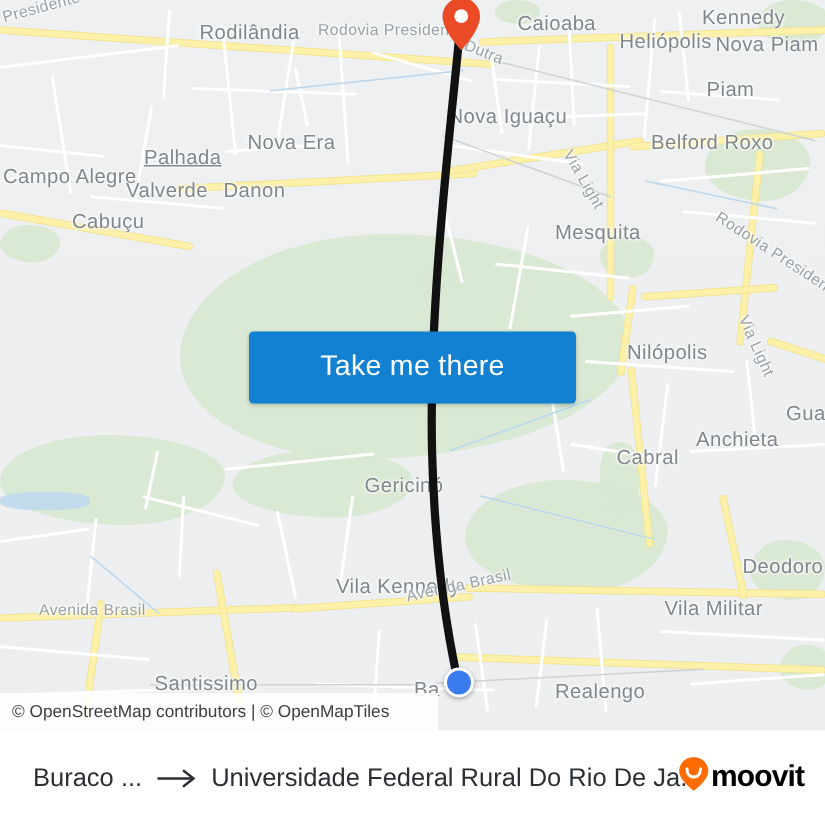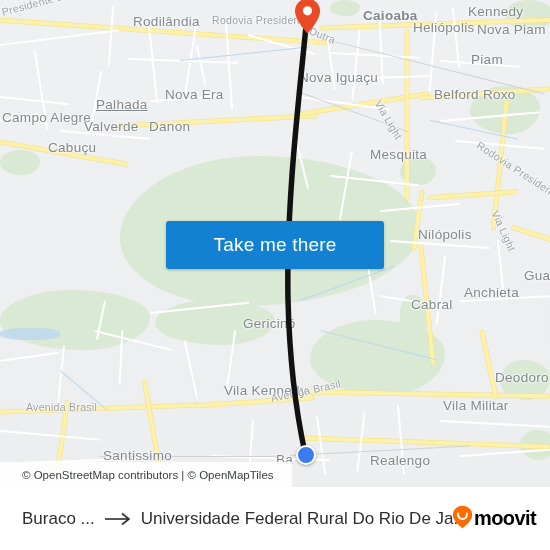--- a/index.html
+++ b/index.html
@@ -71,21 +71,21 @@
     background:#1381d1; color:#ffffff; border:0; border-radius:3px;
     font-size:19px; font-family:"Liberation Sans", sans-serif;
     letter-spacing:.2px; cursor:pointer;
     box-shadow:0 1px 3px rgba(0,0,0,.25);
   }
 
   
   #attribution {
     position:absolute; left:0; bottom:0; height:25px; width:292px;
     background:rgba(255,255,255,.88);
-    display:flex; align-items:center; padding-left:22px;
+    display:flex; align-items:center; padding-left:8px;
     font-size:11.5px; color:#3c4043; white-space:nowrap;
   }
 
   
   #footer {
     position:absolute; left:0; top:487px; width:550px; height:63px;
     background:#ffffff; display:flex; align-items:center;
     padding:0 14px 0 22px;
   }
   #trip { display:flex; align-items:center; flex:1; min-width:0; }
@@ -205,21 +205,21 @@
     <div class="road stream" style="left:180px;top:60px;width:130px;height:1.2px;transform:rotate(-6deg);"></div>
     <div class="road stream" style="left:430px;top:120px;width:90px;height:1.2px;transform:rotate(12deg);"></div>
     <div class="road stream" style="left:320px;top:330px;width:120px;height:1.2px;transform:rotate(14deg);"></div>
     <div class="road stream" style="left:60px;top:370px;width:60px;height:1.2px;transform:rotate(40deg);"></div>
     <div class="road stream" style="left:300px;top:300px;width:100px;height:1.2px;transform:rotate(-20deg);"></div>
 
     <div id="map-labels">
         <div class="lbl road-name" style="left: 2px; top: 6px; transform: rotate(-15deg); transform-origin: 0px 50%;">Presidente Dutra</div>
         <div class="lbl city" style="left: 133px; top: 14px;">Rodilândia</div>
         <div class="lbl road-name" style="left: 212px; top: 14px;">Rodovia Presidente</div>
-        <div class="lbl city" style="left: 363px; top: 8px; font-weight: bold;">Caioaba</div>
+        <div class="lbl city" style="left: 345px; top: 8px;">Caioaba</div>
         <div class="lbl city" style="left: 468px; top: 4px;">Kennedy</div>
         <div class="lbl city" style="left: 413px; top: 20px;">Heliópolis</div>
         <div class="lbl city" style="left: 477px; top: 22px;">Nova Piam</div>
         <div class="lbl road-name" style="left: 310px; top: 24px; transform: rotate(22deg); transform-origin: 0px 50%;">Dutra</div>
         <div class="lbl city" style="left: 165px; top: 87px;">Nova Era</div>
         <div class="lbl city" style="left: 96px; top: 97px; text-decoration: underline;">Palhada</div>
         <div class="lbl city" style="left: 2px; top: 110px;">Campo Alegre</div>
         <div class="lbl city" style="left: 84px; top: 119px;">Valverde</div>
         <div class="lbl city" style="left: 149px; top: 119px;">Danon</div>
         <div class="lbl city" style="left: 48px; top: 140px;">Cabuçu</div>

